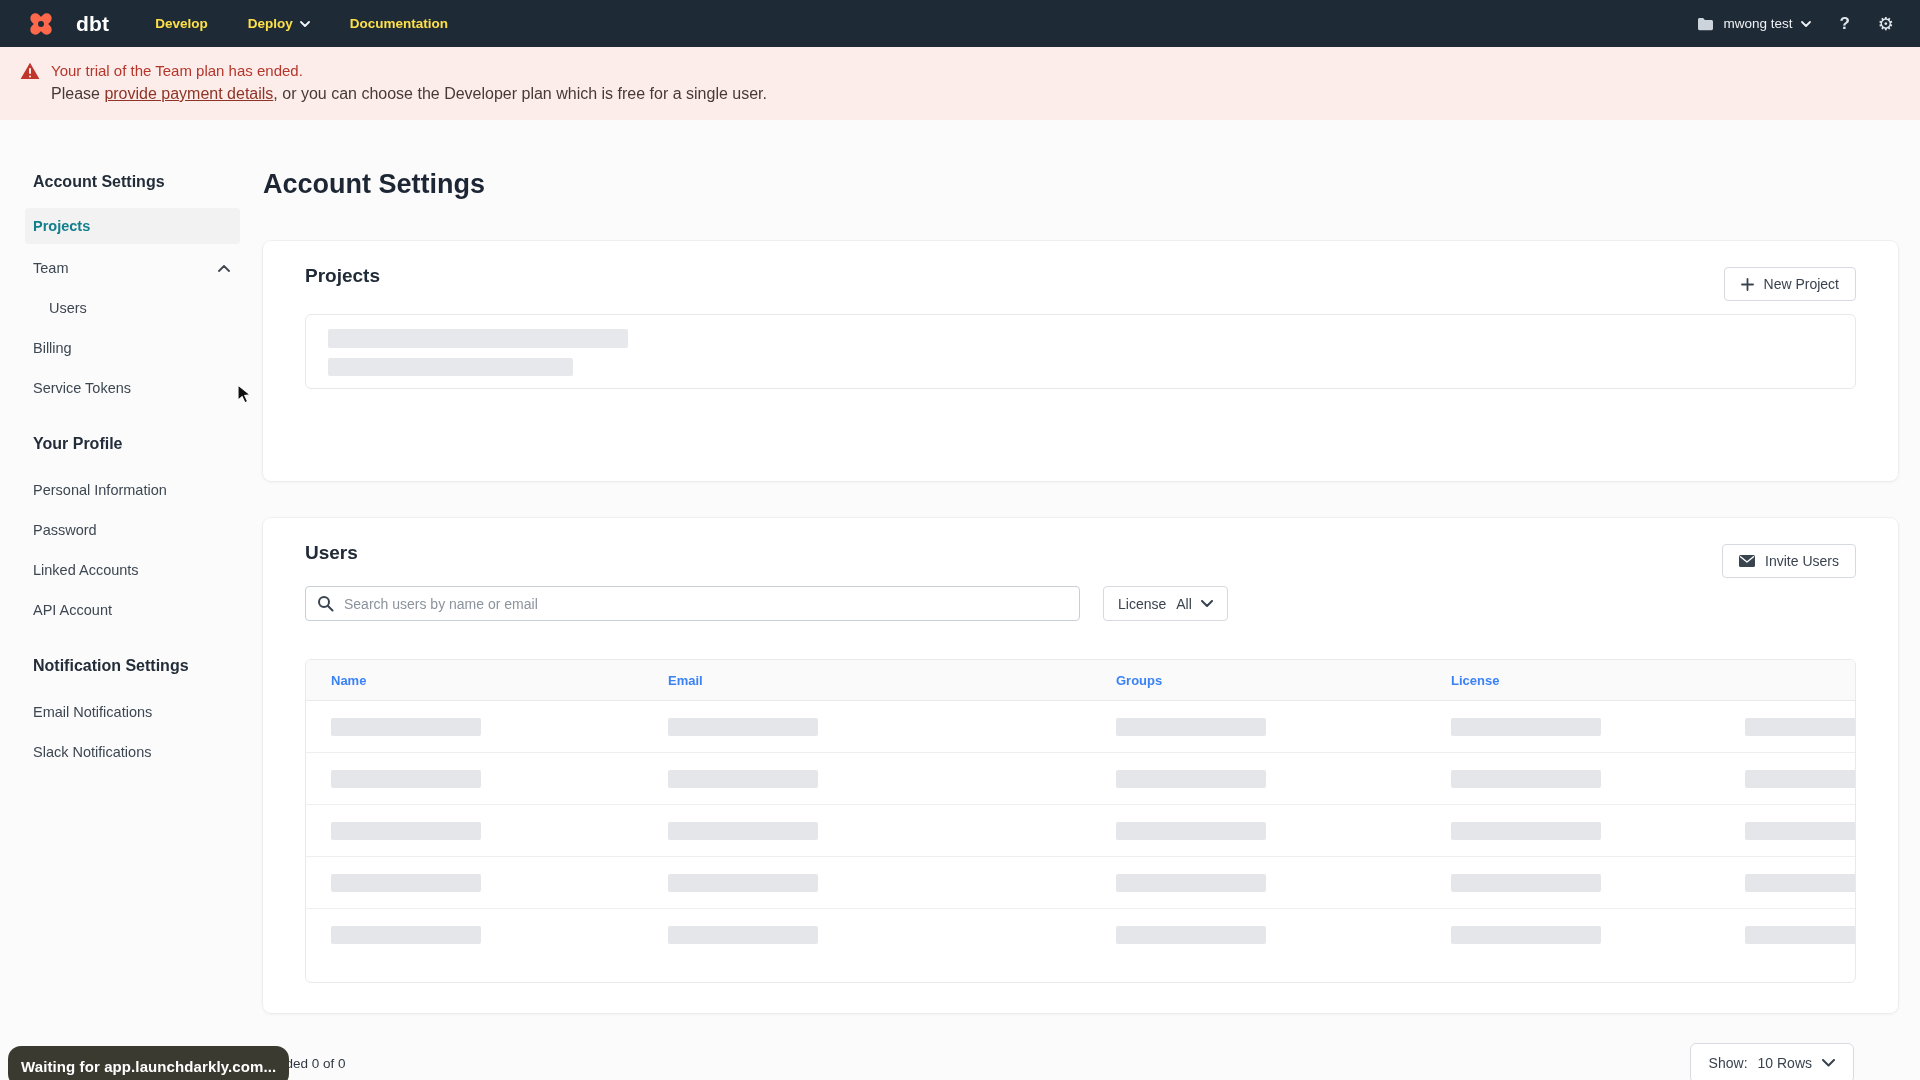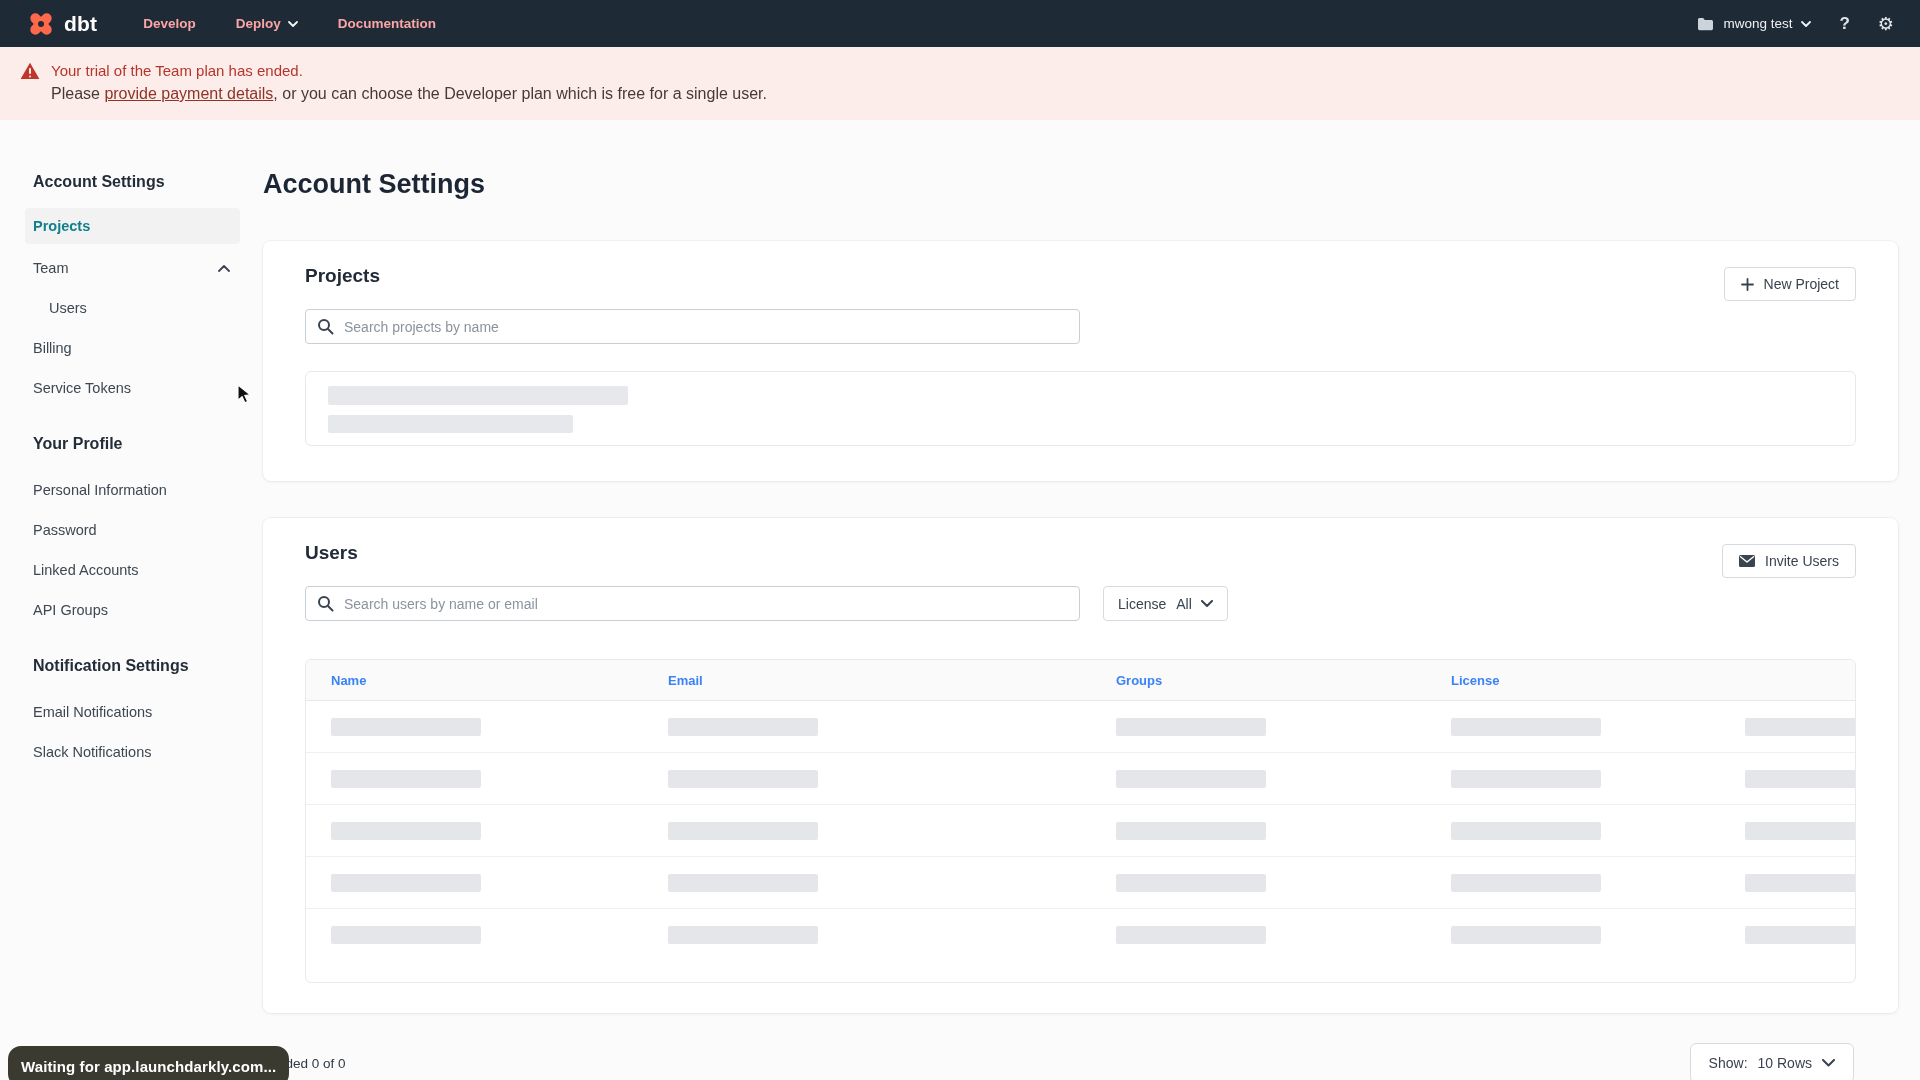--- a/index.html
+++ b/index.html
@@ -10,29 +10,29 @@
     font-family: "Liberation Sans", sans-serif;
     overflow: hidden;
     -webkit-font-smoothing: antialiased;
   }
 
   
   .topnav {
     position: absolute; top:0; left:0; right:0; height:47px;
     background:#1f2a37; display:flex; align-items:center; padding:0 26px;
   }
-  .logo { display:flex; align-items:center; gap:8px; margin-right:46px; }
+  .logo { display:flex; align-items:center; gap:20px; margin-right:46px; }
   .logo-mark { width:30px; height:30px; position:relative; }
   .logo-mark .bar { position:absolute; left:2px; top:10px; width:26px; height:10px; background:#ff694b; border-radius:5px; }
   .logo-mark .bar.b1 { transform: rotate(45deg); }
   .logo-mark .bar.b2 { transform: rotate(-45deg); }
   .logo-mark .dot { position:absolute; left:12px; top:12px; width:6px; height:6px; background:#1f2a37; border-radius:50%; }
   .logo-text { color:#fff; font-size:21px; font-weight:700; letter-spacing:.2px; }
   .nav-items { display:flex; align-items:center; gap:40px; }
-  .nav-item { color:#fca5a5; font-size:13.5px; font-weight:700; display:flex; align-items:center; gap:7px; cursor:pointer; }
+  .nav-item { color:#fde047; font-size:13.5px; font-weight:700; display:flex; align-items:center; gap:7px; cursor:pointer; }
   .nav-right { margin-left:auto; display:flex; align-items:center; gap:28px; }
   .account { display:flex; align-items:center; gap:9px; color:#eef1f4; font-size:13.5px; font-weight:400; cursor:pointer; }
   .help-glyph { color:#e1e6eb; font-size:17px; font-weight:700; cursor:pointer; }
   .gear-glyph { color:#e1e6eb; font-size:18px; cursor:pointer; line-height:1; }
 
   
   .banner {
     position:absolute; top:47px; left:0; right:0; height:73px;
     background:#fdedea; padding:13px 0 0 20px;
   }
@@ -216,21 +216,21 @@
   <div class="side-item">
     <span>Personal Information</span>
   </div>
   <div class="side-item">
     <span>Password</span>
   </div>
   <div class="side-item">
     <span>Linked Accounts</span>
   </div>
   <div class="side-item">
-    <span>API Groups</span>
+    <span>API Account</span>
   </div>
 
   <div class="side-heading mt">Notification Settings</div>
   <div class="side-item">
     <span>Email Notifications</span>
   </div>
   <div class="side-item">
     <span>Slack Notifications</span>
   </div>
 </div>
@@ -240,29 +240,20 @@
 
   <div class="card card1">
     <div class="card-title">Projects</div>
     <div class="corner-btn">
       <span style="display:flex">
         <svg width="13" height="13" viewBox="0 0 13 13" fill="none">
             <path d="M6.5 1v11M1 6.5h11" stroke="#3a444f" stroke-width="1.8" stroke-linecap="round"></path>
           </svg>
       </span>
       <span>New Project</span>
-    </div>
-    <div class="search-wrap">
-      <span class="search-icon">
-        <svg width="17" height="17" viewBox="0 0 17 17" fill="none">
-            <circle cx="7" cy="7" r="5" stroke="#39434f" stroke-width="2"></circle>
-            <path d="M11 11l4.5 4.5" stroke="#39434f" stroke-width="2" stroke-linecap="round"></path>
-          </svg>
-      </span>
-      <input class="search-input" value="" placeholder="Search projects by name" style="">
     </div>
     <div class="skeleton-box">
       <div class="skel s1"></div>
       <div class="skel s2"></div>
     </div>
   </div>
 
   <div class="card card2">
     <div class="card-title">Users</div>
     <div class="corner-btn">

